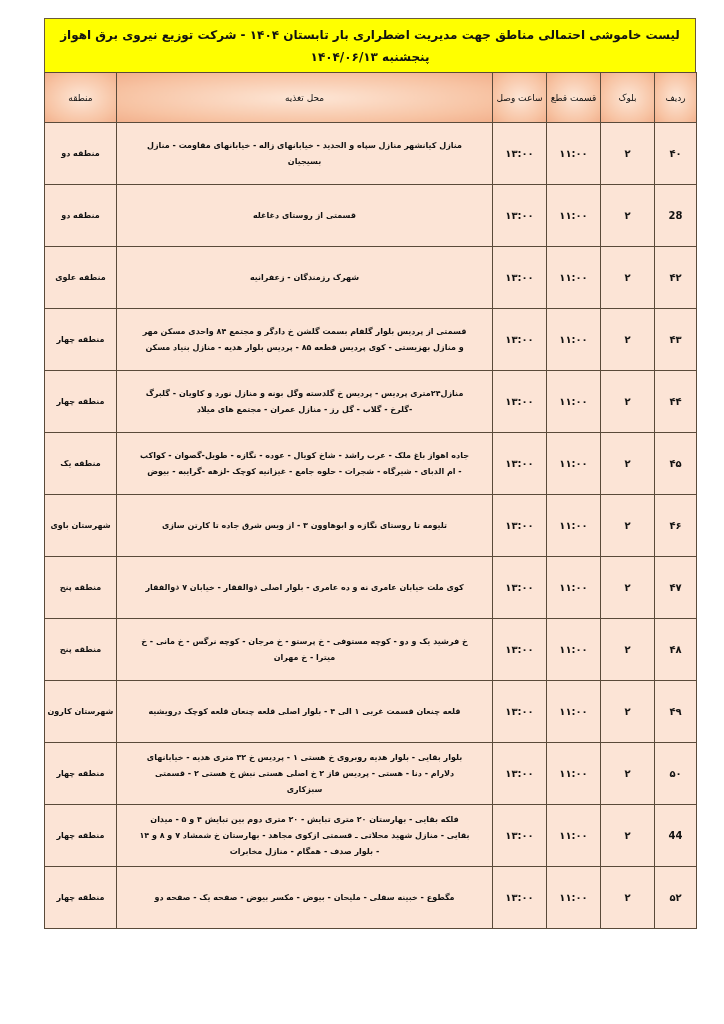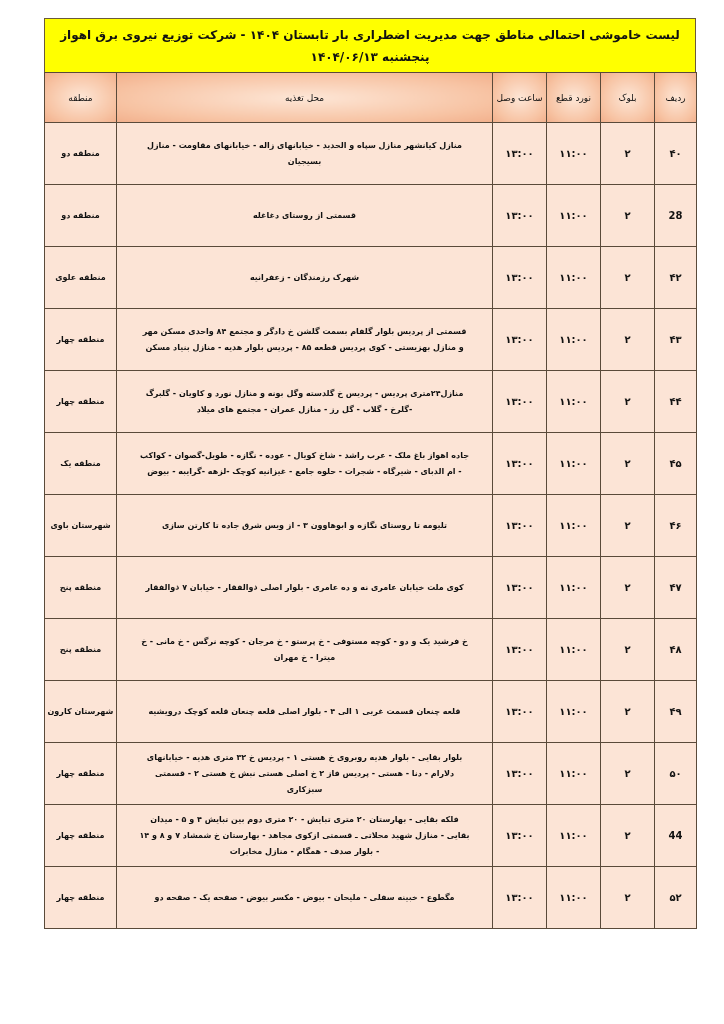--- a/index.html
+++ b/index.html
@@ -42,21 +42,21 @@
         <col class="col-block">
         <col class="col-cut">
         <col class="col-conn">
         <col class="col-loc">
         <col class="col-area">
     </colgroup>
     <thead>
       <tr>
         <th>ردیف</th>
         <th>بلوک</th>
-        <th>نورد قطع</th>
+        <th>قسمت قطع</th>
         <th>ساعت وصل</th>
         <th>محل تغذیه</th>
         <th>منطقه</th>
       </tr>
     </thead>
     <tbody id="tbody">
         <tr>
           <td class="num">۴۰</td>
           <td class="num">۲</td>
           <td class="num">۱۱:۰۰</td>

